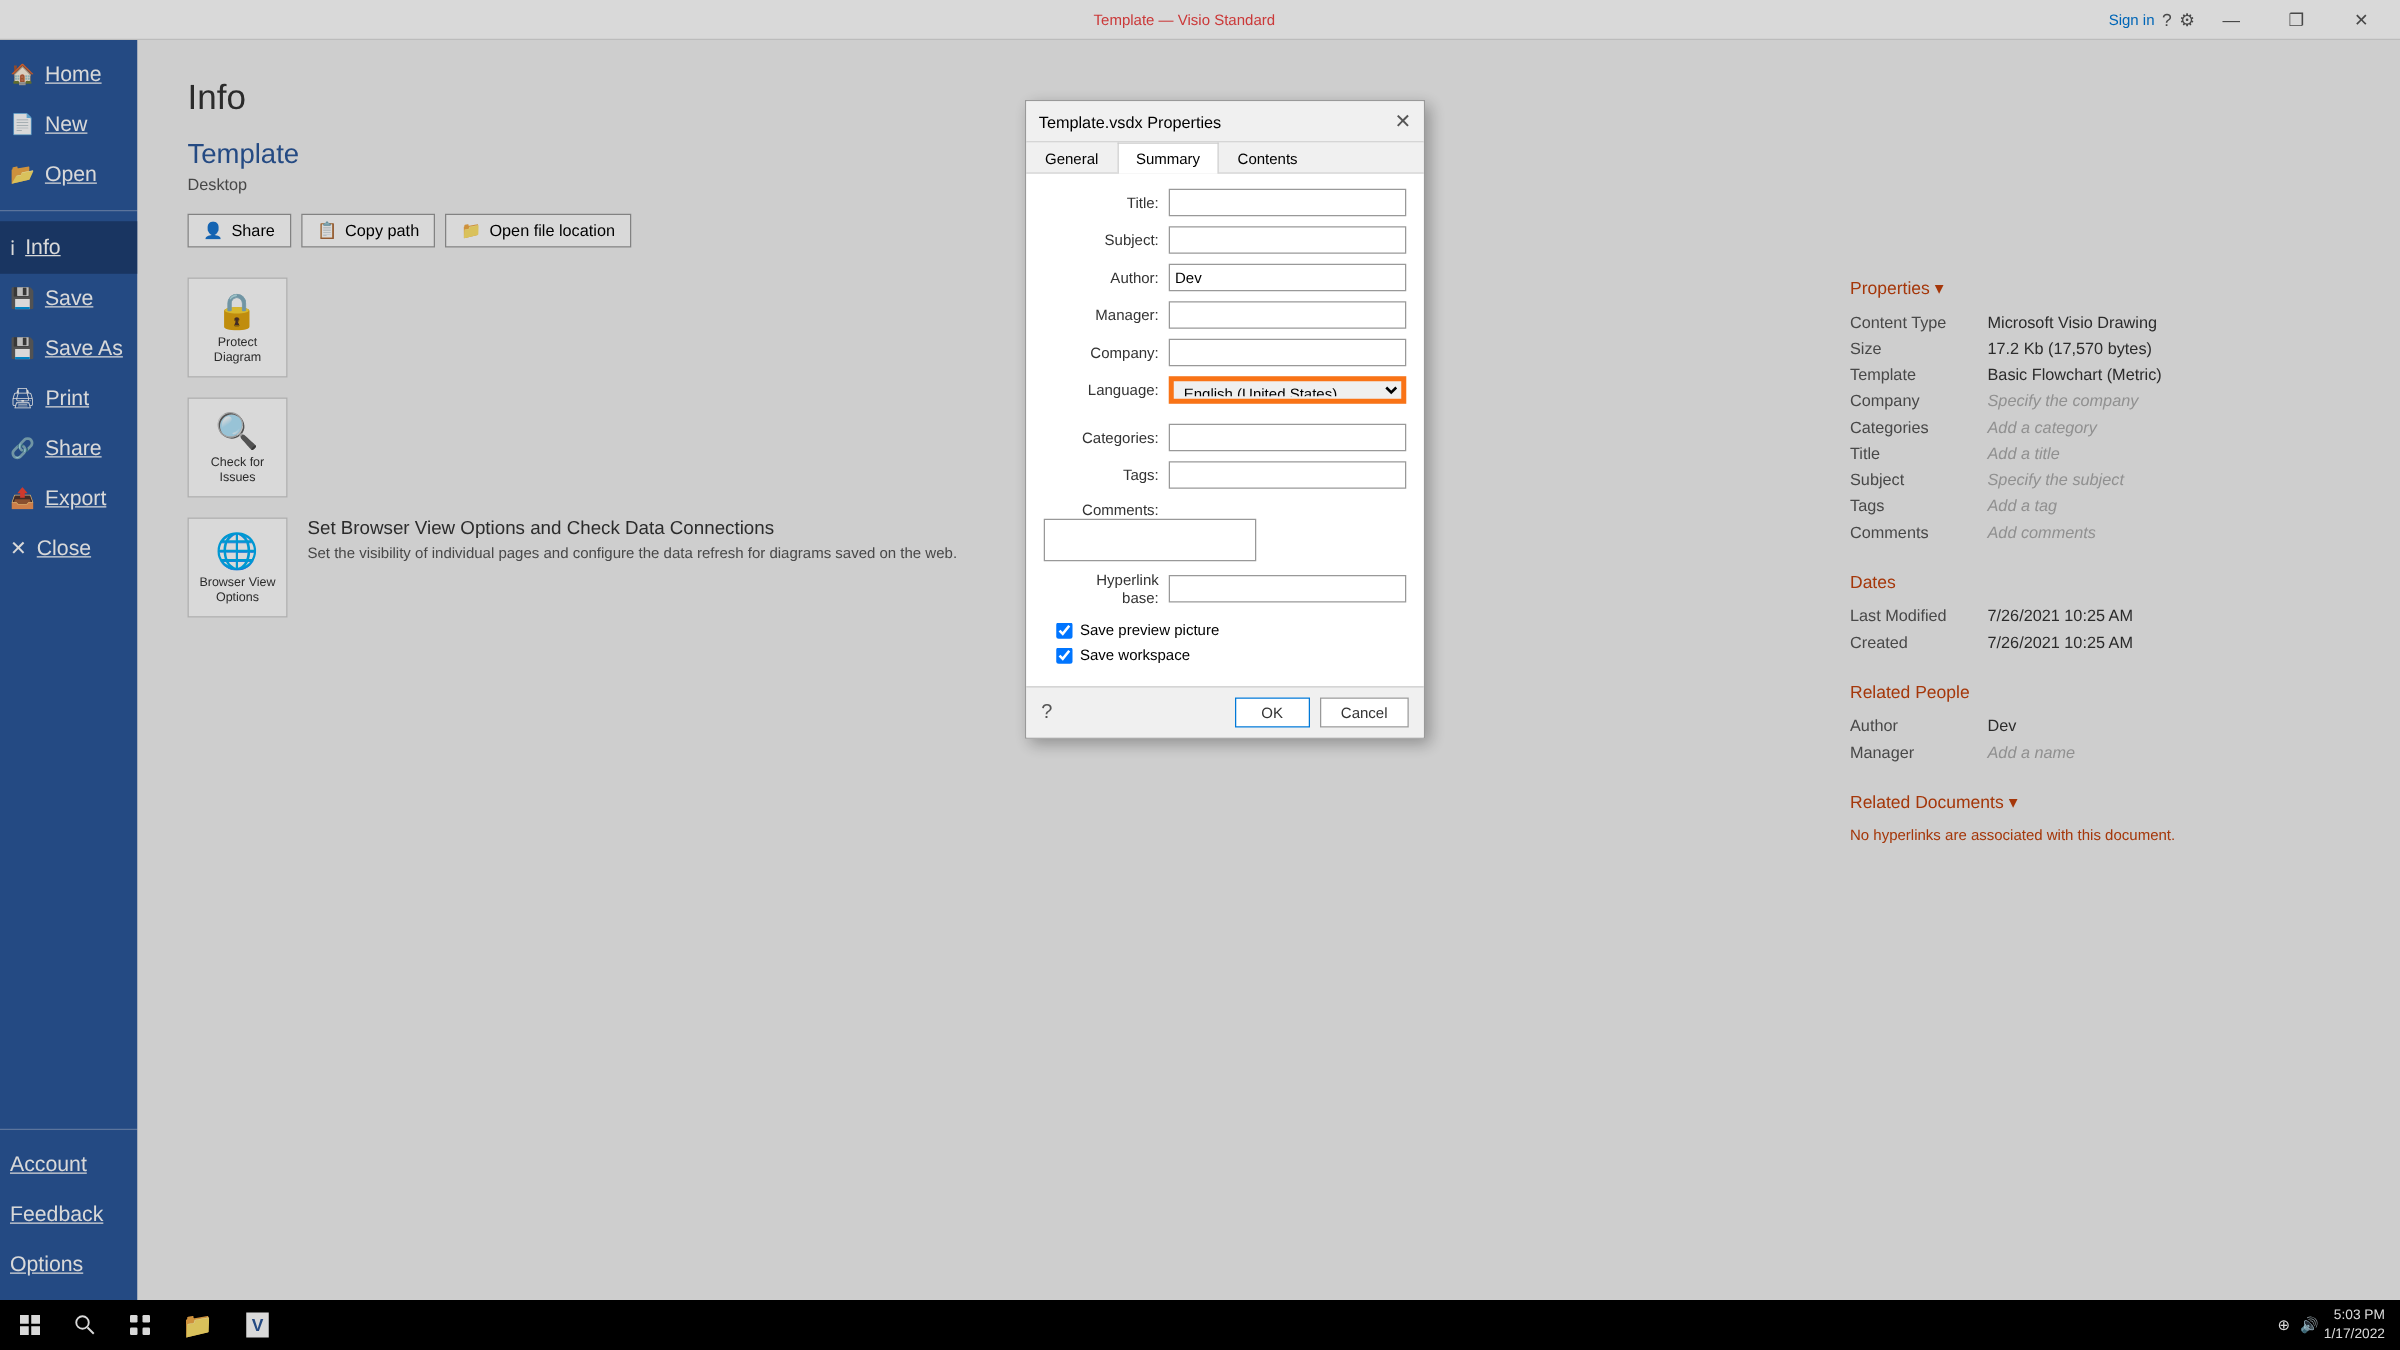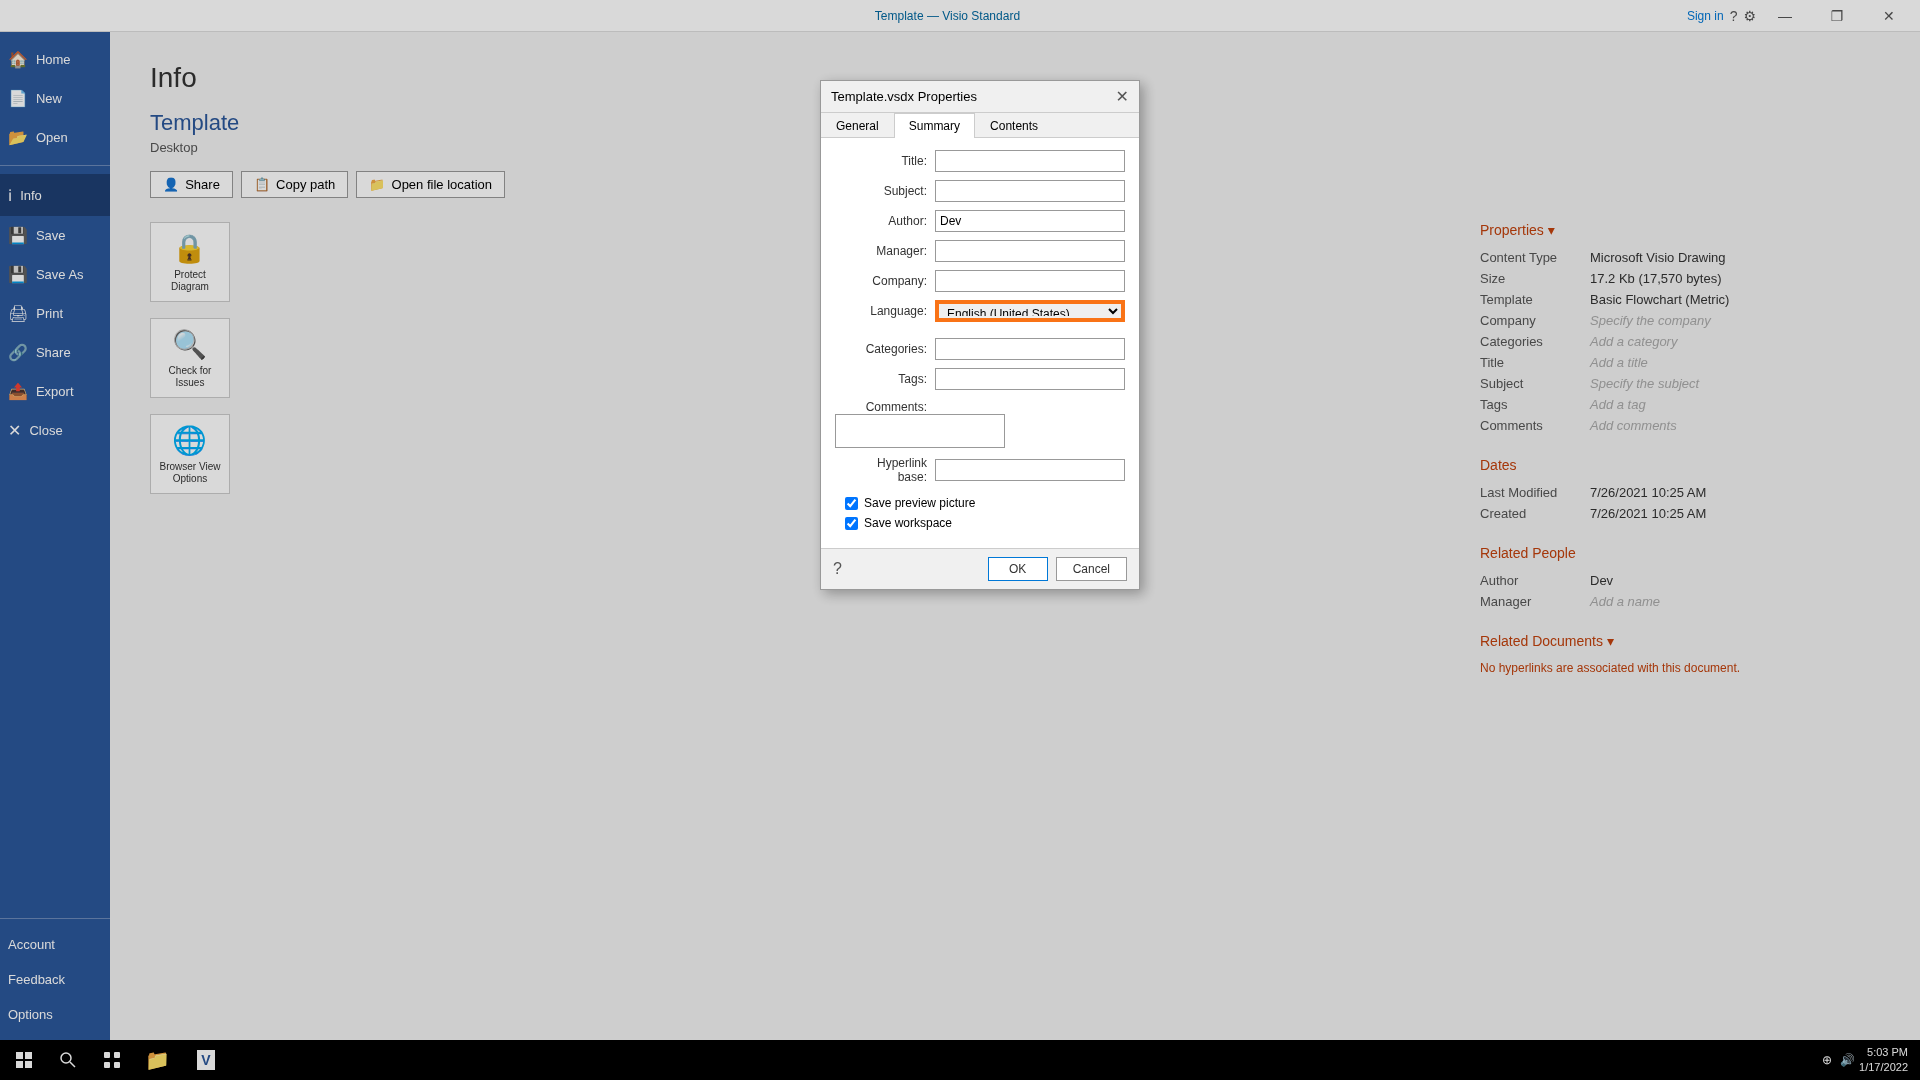--- a/index.html
+++ b/index.html
@@ -9,21 +9,21 @@
     .title-bar {
       background: #fff;
       height: 32px;
       display: flex;
       align-items: center;
       justify-content: space-between;
       padding: 0 8px;
       border-bottom: 1px solid #ddd;
       flex-shrink: 0;
     }
-    .title-bar-center { font-size: 12px; color: #0369a1; }
+    .title-bar-center { font-size: 12px; color: #ef4444; }
     .title-bar-right { display: flex; align-items: center; gap: 6px; font-size: 12px; color: #555; }
     .title-btn { width: 46px; height: 32px; display: flex; align-items: center; justify-content: center; cursor: pointer; font-size: 14px; }
 
     
     .app-body { display: flex; flex: 1; overflow: hidden; }
 
     
     .sidebar {
       width: 110px;
       background: #2b579a;
@@ -37,21 +37,21 @@
       padding: 10px 8px;
       cursor: pointer;
       font-size: 13px;
       color: #fff;
       display: flex;
       align-items: center;
       gap: 8px;
     }
     .sidebar-item.active { background: #1e3f72; }
     .sidebar-item .si-icon { font-size: 16px; }
-    .sidebar-item .si-label { font-size: 13px; }
+    .sidebar-item .si-label { font-size: 17px; text-decoration: underline; }
     .sidebar-divider { border-top: 1px solid rgba(255,255,255,0.3); margin: 8px 0; }
     .sidebar-bottom { padding-bottom: 8px; }
 
     
     .content { flex: 1; background: #f2f2f2; overflow-y: auto; padding: 30px 40px; }
 
     .page-title { font-size: 28px; font-weight: 300; color: #333; margin-bottom: 16px; }
     .doc-name { font-size: 22px; color: #2b579a; font-weight: 400; margin-bottom: 4px; }
     .doc-location { font-size: 13px; color: #555; margin-bottom: 16px; }
 
@@ -320,20 +320,24 @@
               <span class="card-icon">🔍</span>
               <span class="card-icon-label">Check for<br>Issues</span>
             </div>
           </div>
 
           <div class="card">
             <div class="card-icon-box">
               <span class="card-icon">🌐</span>
               <span class="card-icon-label">Browser View<br>Options</span>
             </div>
+            <div class="card-text">
+              <div class="card-text-title">Set Browser View Options and Check Data Connections</div>
+              <div class="card-text-desc">Set the visibility of individual pages and configure the data refresh for diagrams saved on the web.</div>
+            </div>
           </div>
 
         </div>
       </div>
 
       <div class="info-right">
         <div class="properties-section">
           <div class="section-header">
             <span>Properties</span>
             <span>▾</span>

